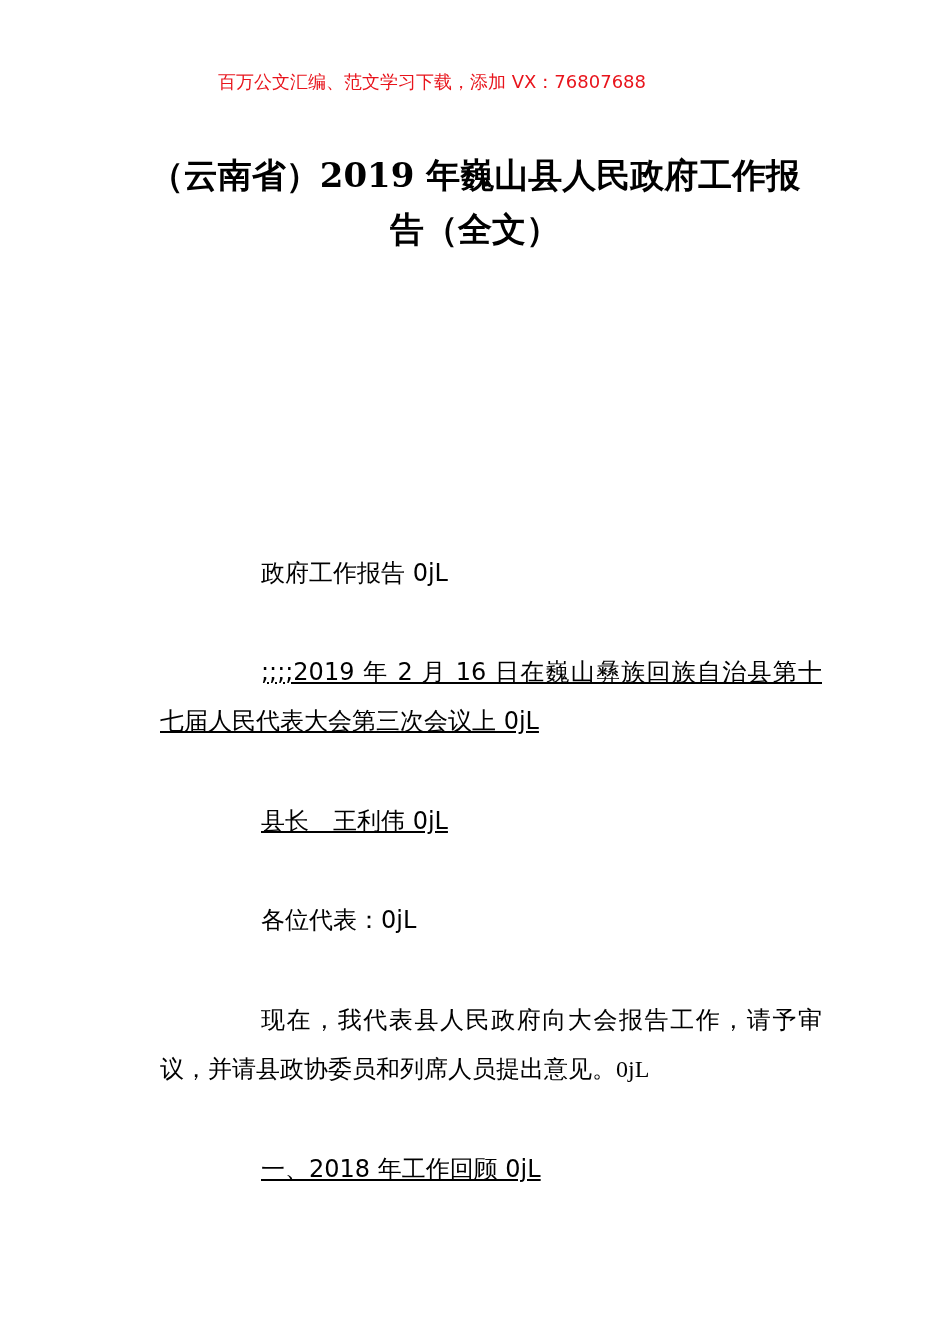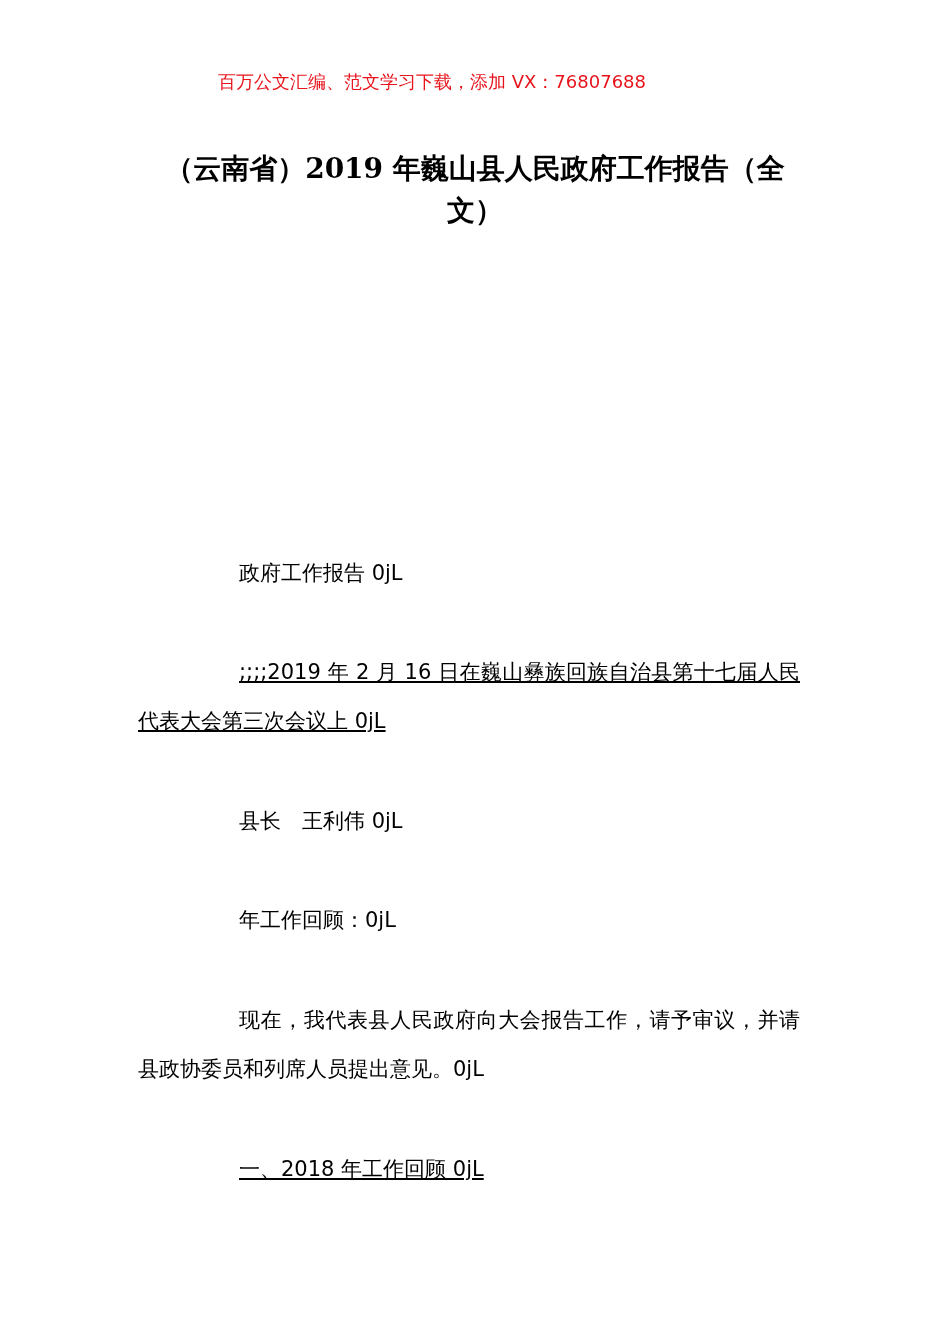--- a/index.html
+++ b/index.html
@@ -24,46 +24,46 @@
       font-size: 18px;
       line-height: 28px;
       color: #e8141c;
     }
     .title {
       position: absolute;
       top: 148px;
       left: 145px;
       width: 660px;
       text-align: center;
-      font-size: 28px;
+      font-size: 34px;
       font-weight: bold;
-      line-height: 42px;
+      line-height: 54px;
       font-family: "DejaVu Serif", "Liberation Serif", serif;
       letter-spacing: 0px;
     }
     .para {
       position: absolute;
-      left: 138px;
+      left: 160px;
       width: 662px;
-      font-size: 21px;
+      font-size: 24px;
       line-height: 49px;
       text-indent: 101px;
       text-align: justify;
     }
   </style>
 </head>
 <body>
 
 <div class="header-banner">百万公文汇编、范文学习下载，添加 VX：76807688</div>
 
 <div class="title">（云南省）2019 年巍山县人民政府工作报告（全文）</div>
 
 <div class="para" style="top:549px;">政府工作报告 0jL</div>
 
 <div class="para" style="top:648px;text-decoration:underline;">;;;;2019 年 2 月 16 日在巍山彝族回族自治县第十七届人民代表大会第三次会议上 0jL</div>
 
-<div class="para" style="top:797px;">县长　王利伟 0jL</div>
+<div class="para" style="top:797px;text-decoration:underline;">县长　王利伟 0jL</div>
 
-<div class="para" style="top:896px;">年工作回顾：0jL</div>
+<div class="para" style="top:896px;">各位代表：0jL</div>
 
-<div class="para" style="top:996px;">现在，我代表县人民政府向大会报告工作，请予审议，并请县政协委员和列席人员提出意见。0jL</div>
+<div class="para" style="top:996px;font-family:Liberation Serif, serif;">现在，我代表县人民政府向大会报告工作，请予审议，并请县政协委员和列席人员提出意见。0jL</div>
 
 <div class="para" style="top:1145px;text-decoration:underline;">一、2018 年工作回顾 0jL</div>
 
 </body></html>

